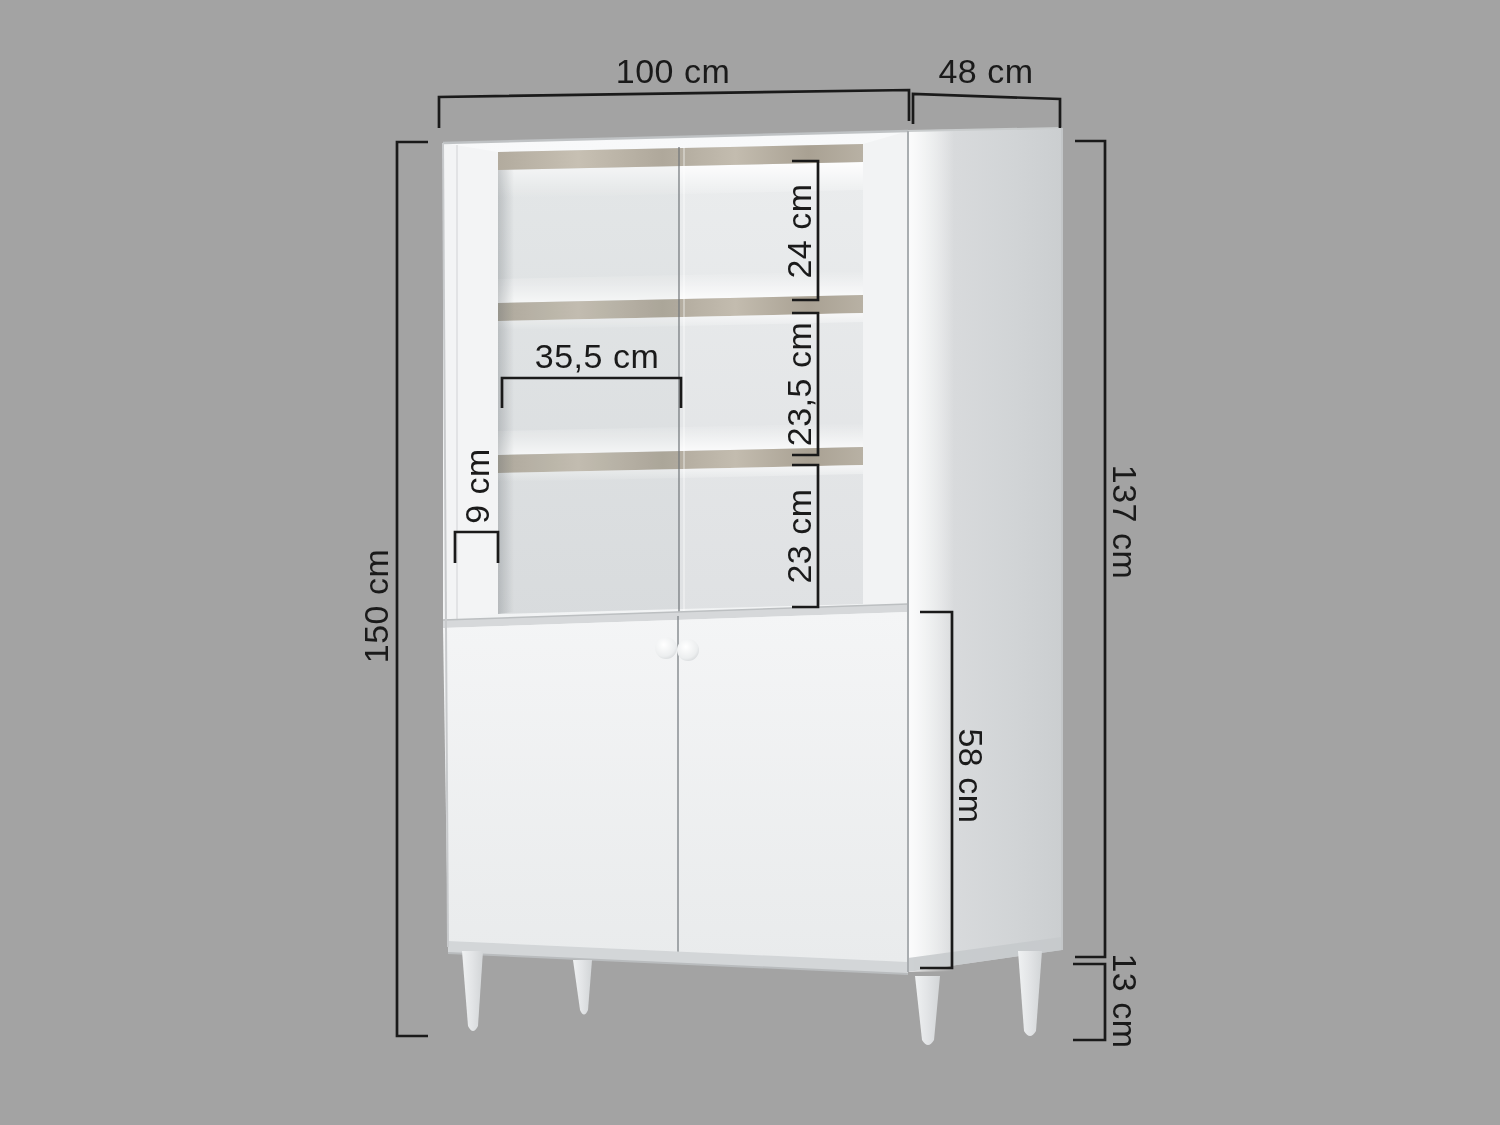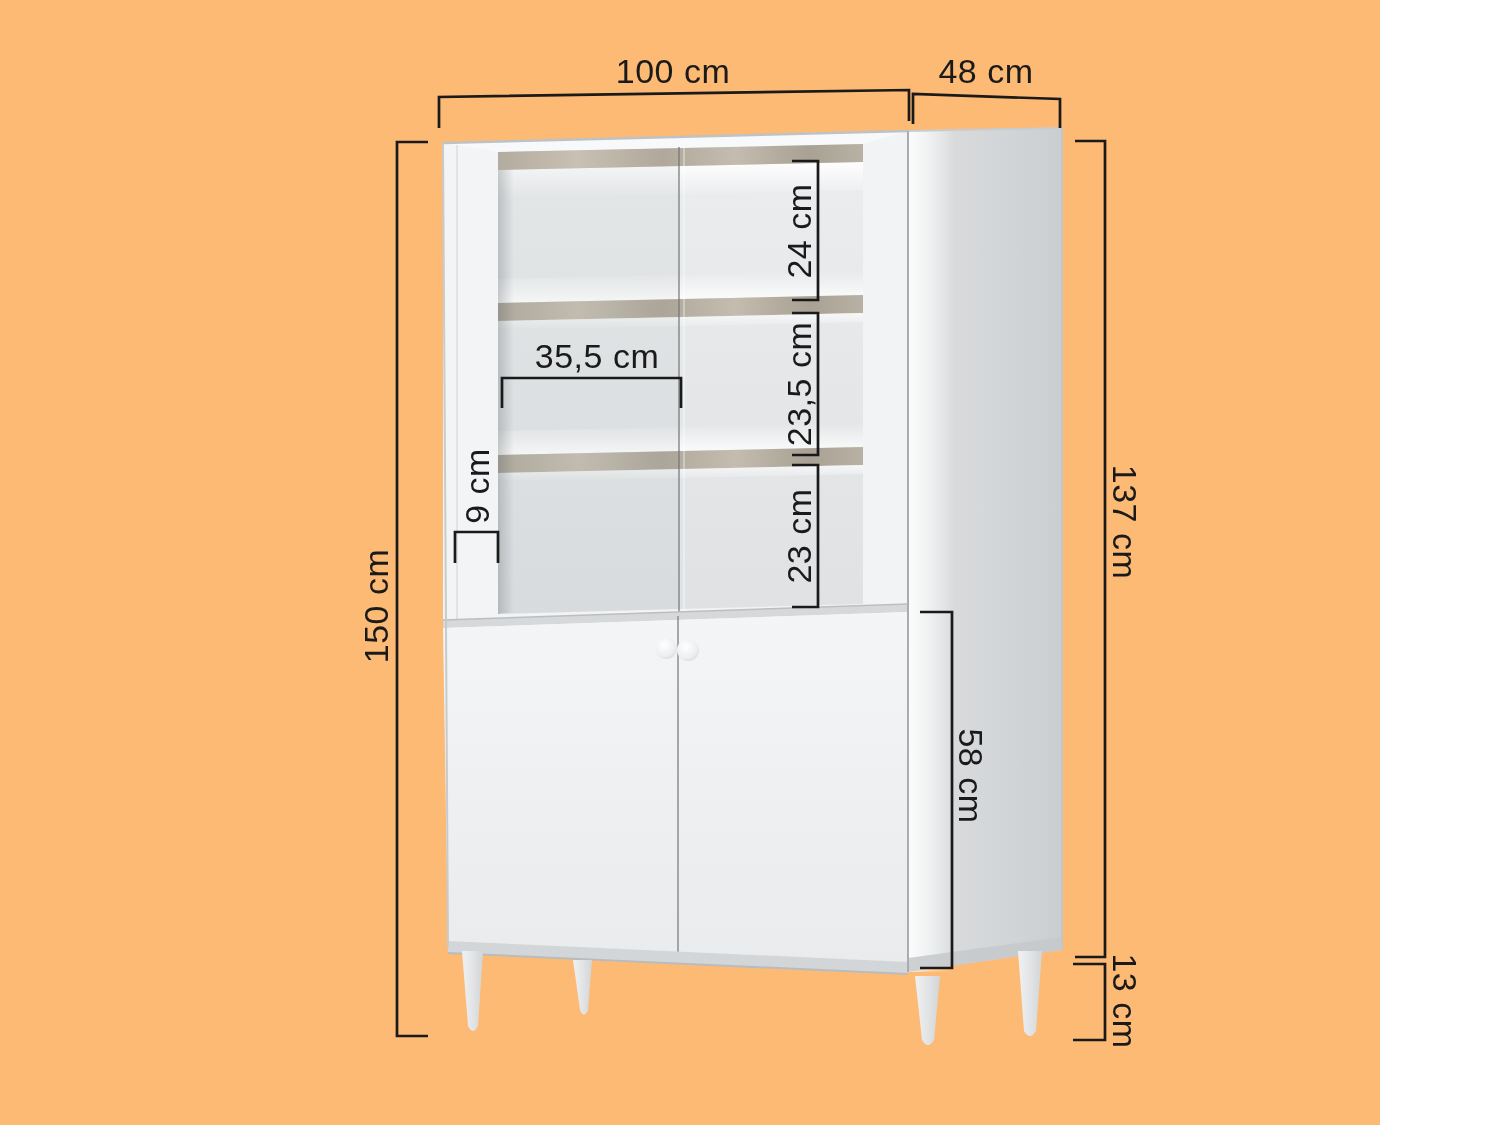--- a/index.html
+++ b/index.html
@@ -2,23 +2,23 @@
 <html><head>
 <meta charset="utf-8">
 <style>
   html, body {
     margin: 0;
     padding: 0;
     background: #ffffff;
   }
   .stage {
     position: relative;
-    width: 1380px;
+    width: 1500px;
     height: 1125px;
-    background: #fdba74;
+    background: #a3a3a3;
     overflow: hidden;
     font-family: "Liberation Sans", sans-serif;
   }
   svg { display: block; }
   .dim-line {
     fill: none;
     stroke: #1a1a1a;
     stroke-width: 2.7;
     stroke-linecap: butt;
     stroke-linejoin: miter;

